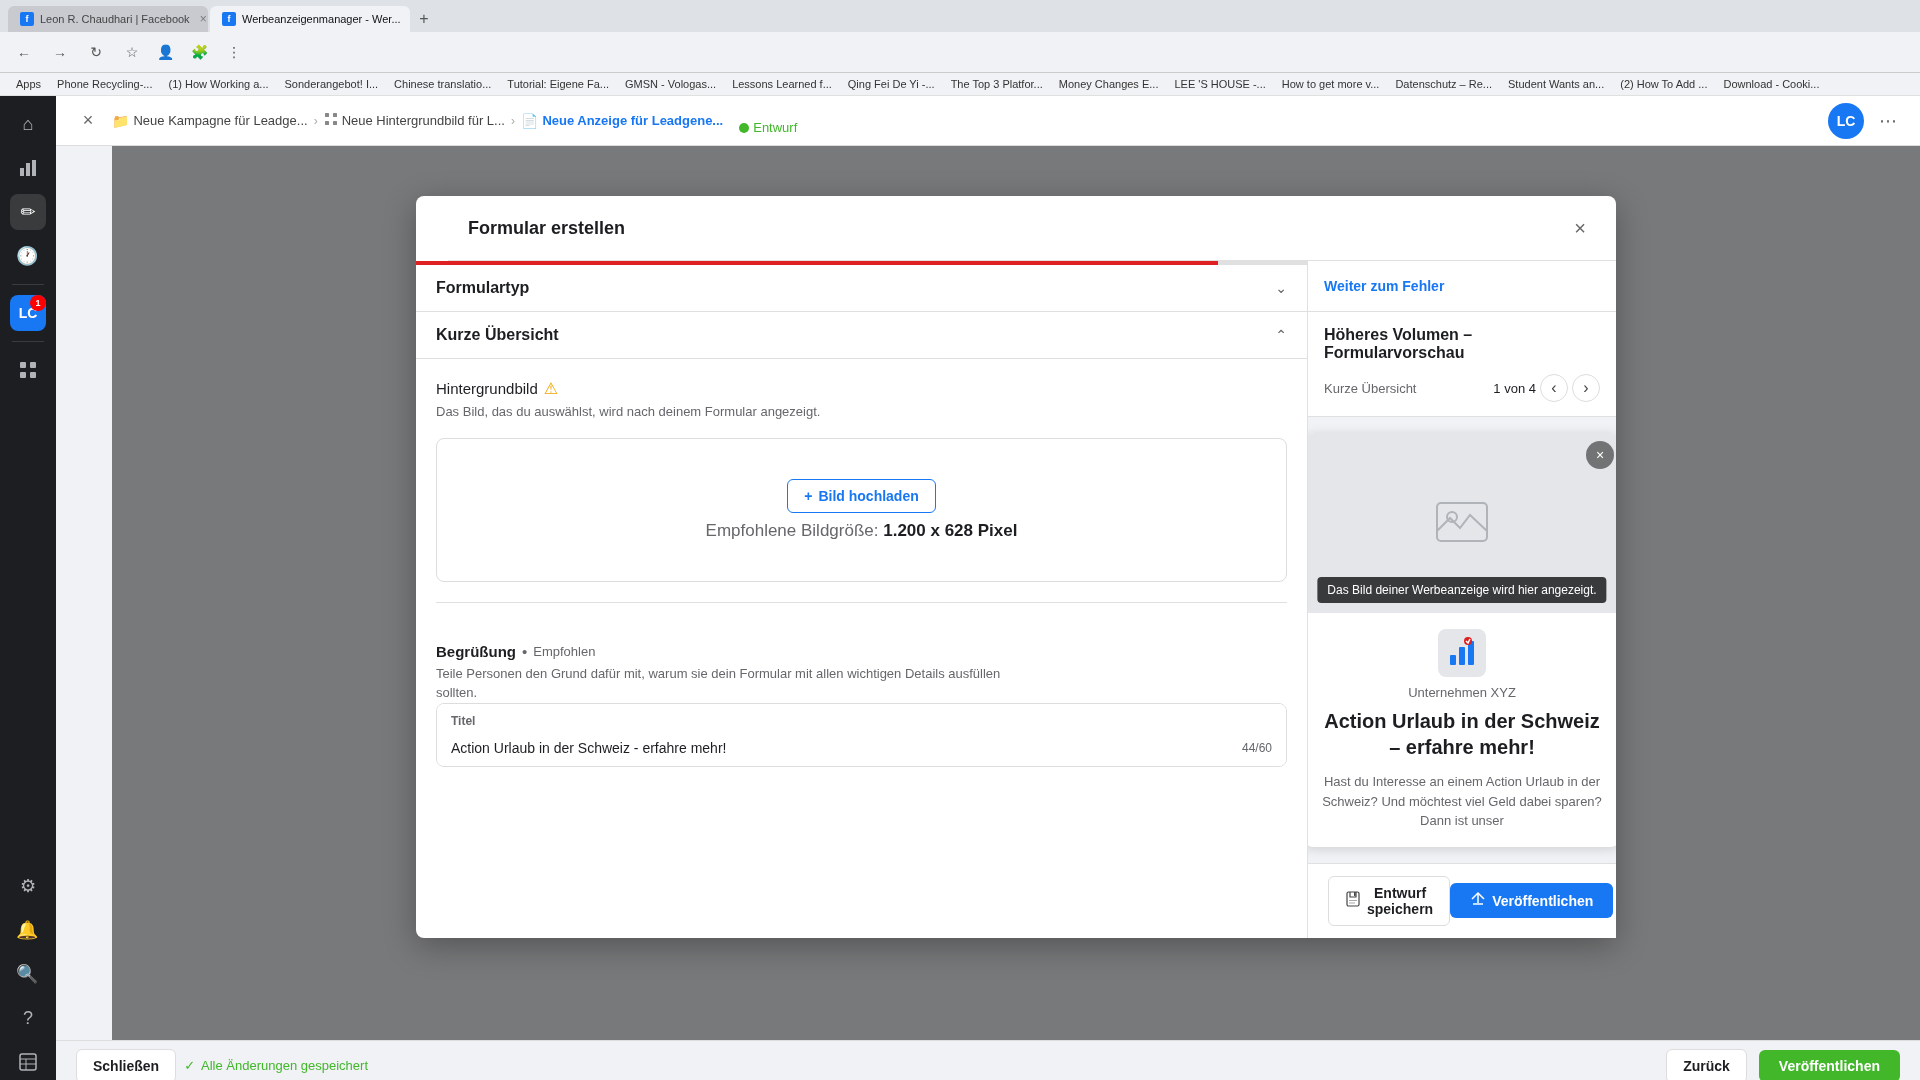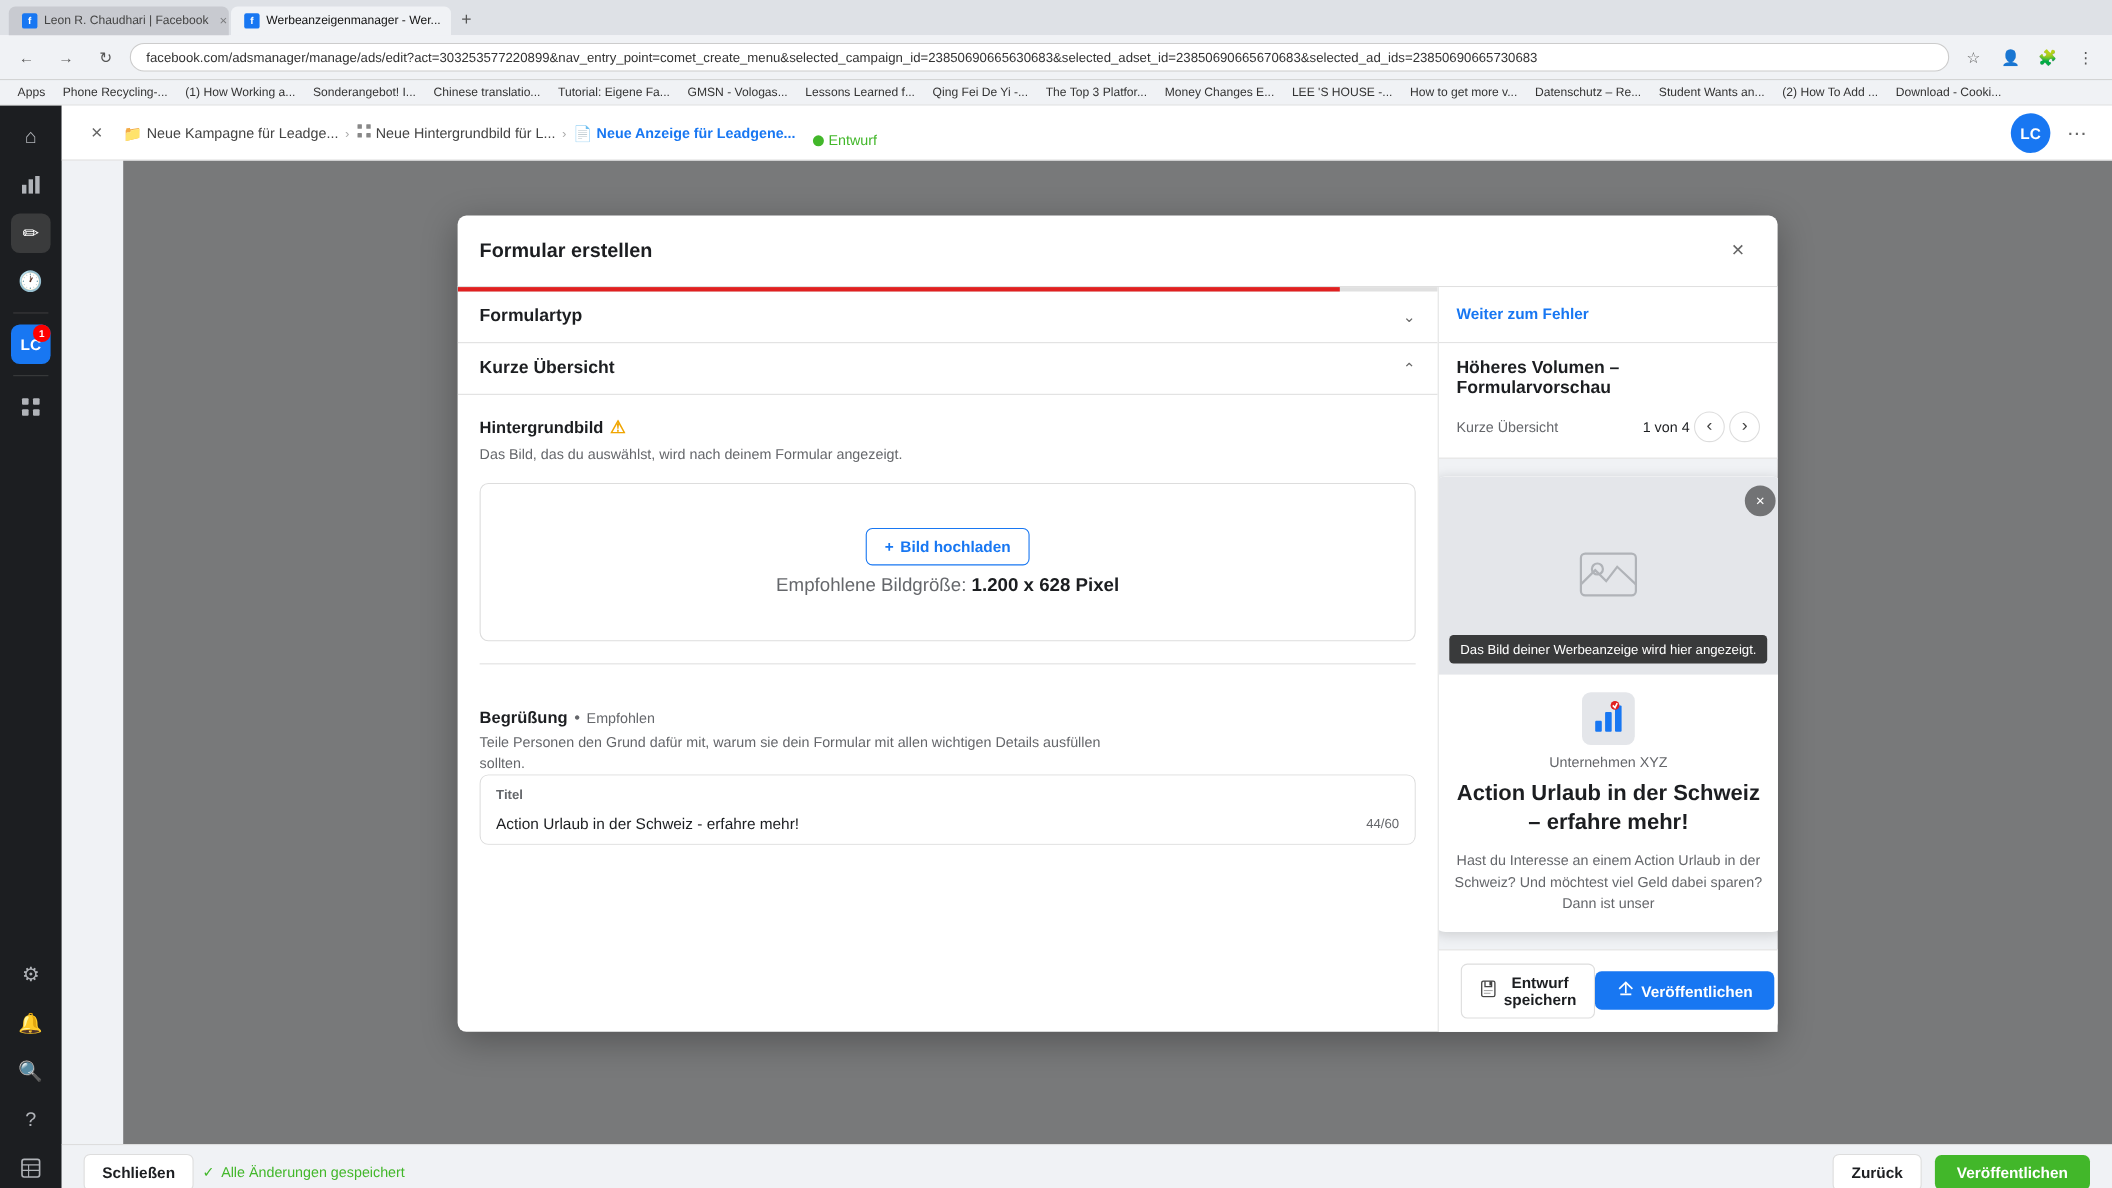--- a/index.html
+++ b/index.html
@@ -317,20 +317,21 @@
       box-shadow: 0 8px 32px rgba(0,0,0,0.3);
       position: relative;
     }
 
     .modal-header {
       display: flex;
       align-items: center;
       justify-content: space-between;
       padding: 16px 20px;
       border-bottom: 1px solid #e0e0e0;
+      margin-left: 32px;
     }
     .modal-title {
       font-size: 18px;
       font-weight: 700;
       color: #1c1e21;
     }
     .modal-close-btn {
       width: 32px;
       height: 32px;
       display: flex;
@@ -385,21 +386,21 @@
       color: #666;
       font-size: 14px;
     }
 
     .section-content {
       padding: 20px;
     }
 
     .field-label {
       font-size: 15px;
-      font-weight: 700;
+      font-weight: 400;
       color: #1c1e21;
       margin-bottom: 4px;
       display: flex;
       align-items: center;
       gap: 6px;
     }
     .warning-icon {
       color: #f0a500;
       font-size: 16px;
     }
@@ -785,21 +786,20 @@
     <span>Werbeanzeigenmanager - Wer...</span>
 
   </div>
   <div class="new-tab-btn">+</div>
 </div>
 
 <div class="browser-toolbar">
   <div class="browser-nav-btn">←</div>
   <div class="browser-nav-btn">→</div>
   <div class="browser-nav-btn">↻</div>
-  <div class="browser-url">facebook.com/adsmanager/manage/ads/edit?act=303253577220899&amp;nav_entry_point=comet_create_menu&amp;selected_campaign_id=23850690665630683&amp;selected_adset_id=23850690665670683&amp;selected_ad_ids=23850690665730683</div>
   <div class="browser-actions">
     <div class="browser-action-btn">☆</div>
     <div class="browser-action-btn">👤</div>
     <div class="browser-action-btn">🧩</div>
     <div class="browser-action-btn">⋮</div>
   </div>
 </div>
 
 <div class="bookmarks-bar">
   <span class="bookmark-item">Apps</span>

